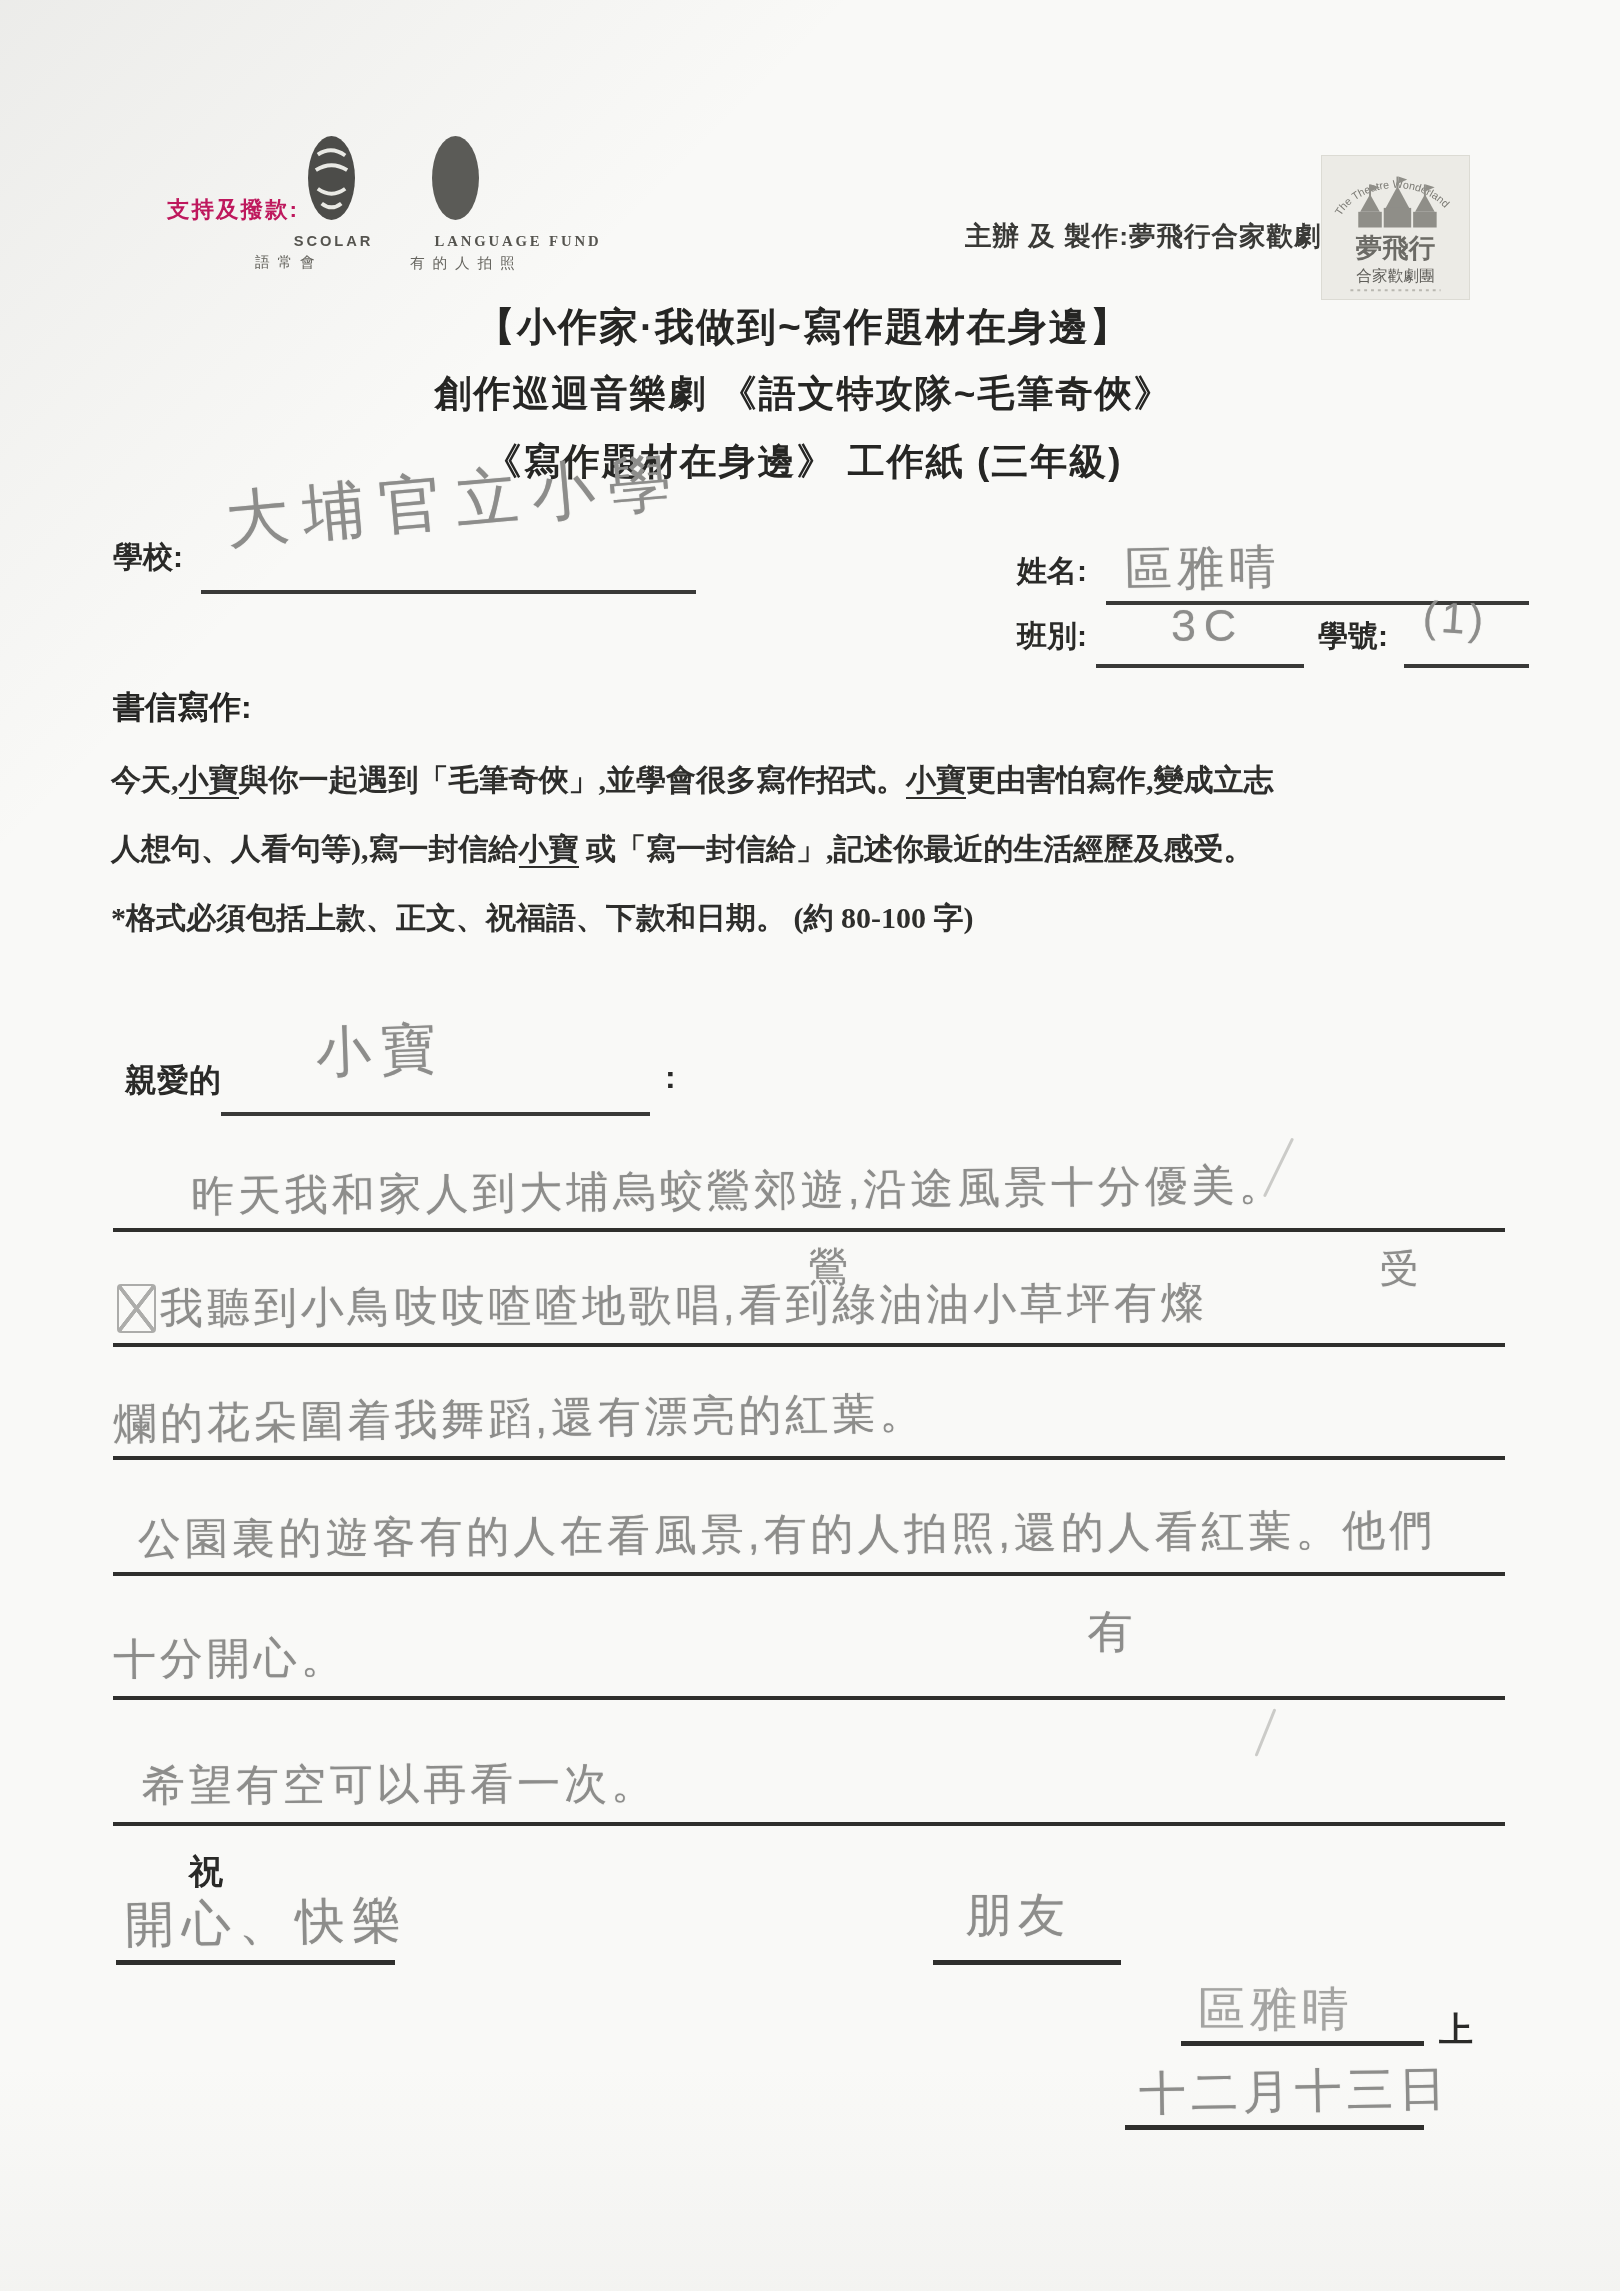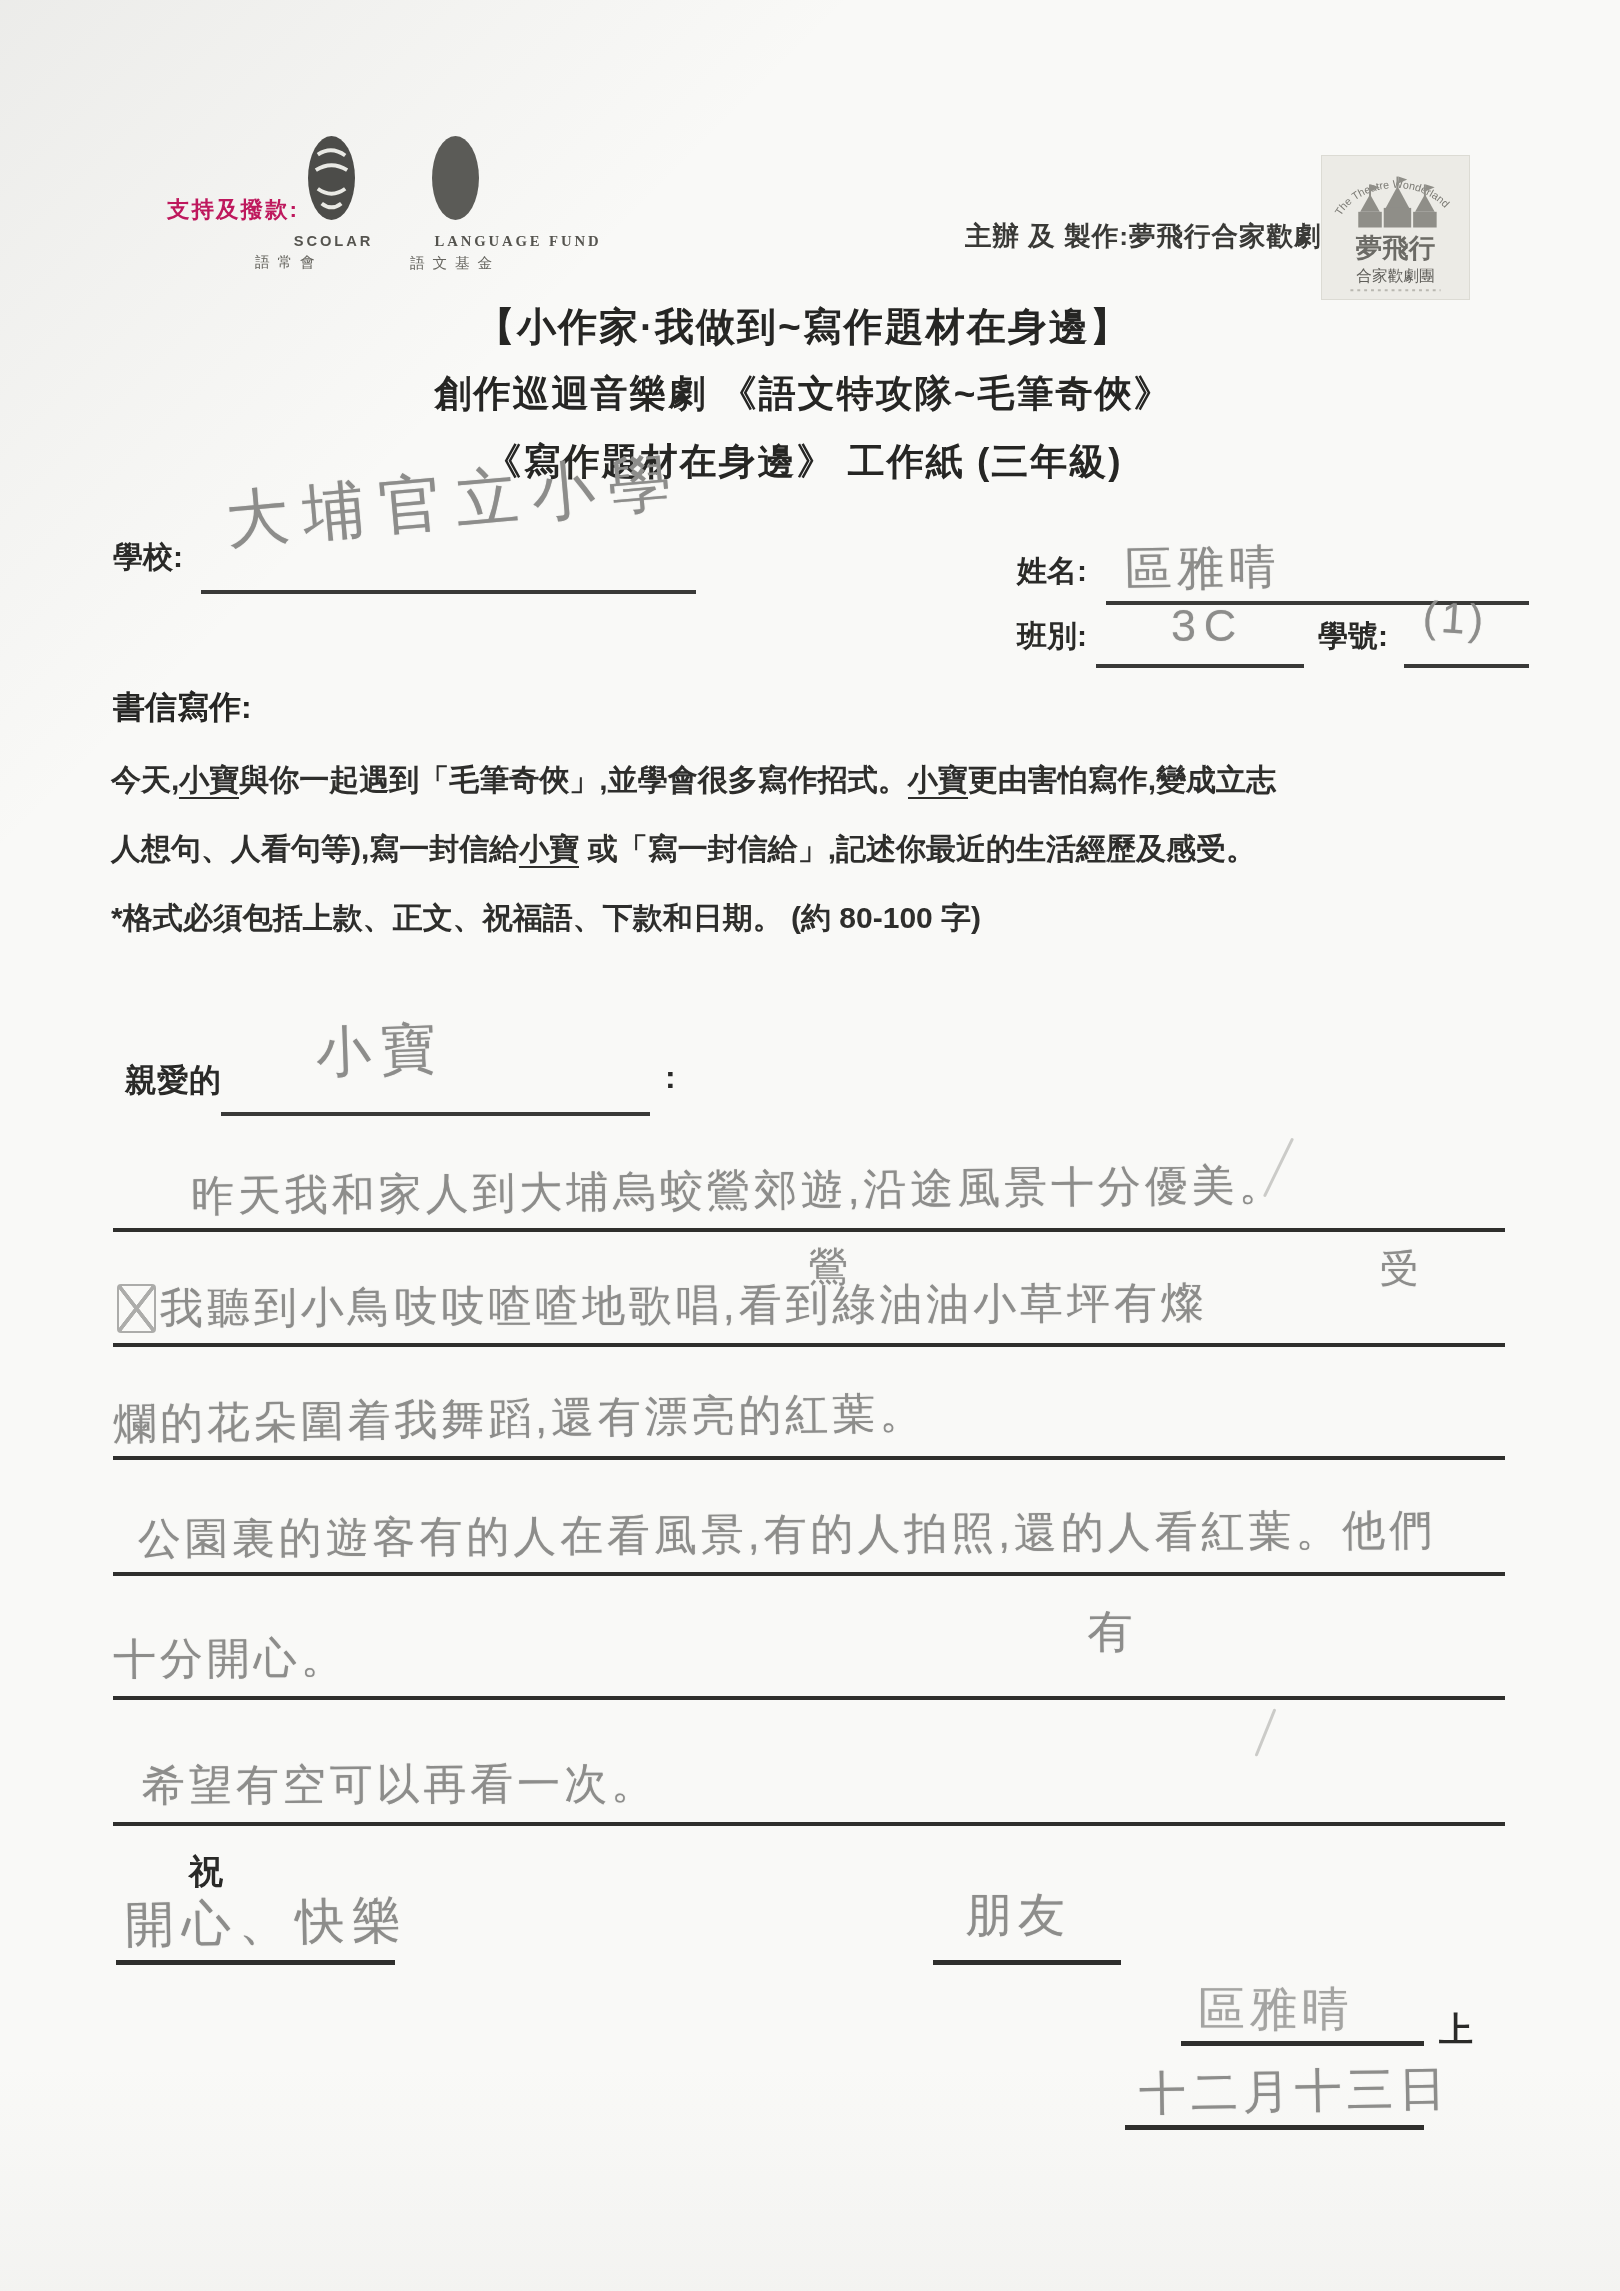--- a/index.html
+++ b/index.html
@@ -20,21 +20,21 @@
   .caption-en{font-size:14.7px;letter-spacing:2.9px;color:#55544f;text-align:center;font-weight:600;}
   .caption-zh{font-size:14.7px;letter-spacing:7.8px;color:#66655f;text-align:left;margin-top:3.9px;}
   .organizer{font-size:26.5px;font-weight:700;color:#3a3a37;letter-spacing:1px;}
   .title{left:0;right:13px;text-align:center;font-weight:800;color:#262624;letter-spacing:2px;}
   .t1{top:300px;font-size:39px;}
   .t2{top:369px;font-size:37px;}
   .t3{top:437px;font-size:37px;}
   .field-label{font-size:30px;font-weight:800;color:#2a2a28;}
   .blank{border-bottom:4.9px solid #3a3a38;}
   .section-heading{font-size:32px;font-weight:800;color:#262624;}
-  .instr{left:111px;top:745px;width:1421px;font-size:30px;font-weight:600;color:#2e2e2c;}
+  .instr{left:111px;top:745px;width:1421px;font-size:30px;font-weight:600;color:#2e2e2c;font-family:Liberation Serif, serif;}
   .instr-line{height:69px;line-height:69px;white-space:nowrap;}
   .uterm{border-bottom:2.9px solid #2e2e2c;padding-bottom:1px;}
   
   .hand{
     color:#8d8d8b;font-weight:400;letter-spacing:5.9px;white-space:nowrap;
     text-shadow:0 0 1px rgba(140,140,138,0.55);
   }
   .letter-line{position:absolute;left:113px;width:1392px;height:129px;}
   .letter-line .rule{position:absolute;left:0;right:0;bottom:0;border-bottom:4.9px solid #2f2f2d;}
   .letter-line .hand-text{position:absolute;bottom:11.8px;font-size:43px;letter-spacing:3.9px;}
@@ -73,21 +73,21 @@
         <path d="M14 30 q12 -6 24 0" stroke="#ececе7" stroke-width="3" fill="none"></path>
       </svg>
     </span>
 
     <div class="abs" style="left:88px;top:96px;width:157px;">
       <div class="caption-en">SCOLAR</div>
       <div class="caption-zh">語常會</div>
     </div>
     <div class="abs" style="left:243px;top:96px;width:216px;font-family:Liberation Serif, serif;">
       <div class="caption-en">LANGUAGE FUND</div>
-      <div class="caption-zh">語文基金</div>
+      <div class="caption-zh">有的人拍照</div>
     </div>
   </div>
 
   <span class="abs organizer" style="left:965px;top:218px;">主辦 及 製作:夢飛行合家歡劇團</span>
 
   <div class="abs theatre-logo">
     <svg width="149" height="145" viewBox="0 0 152 148">
       <defs>
           <path id="arcpath" d="M18,66 A62,50 0 0 1 134,66"></path>
         </defs>

